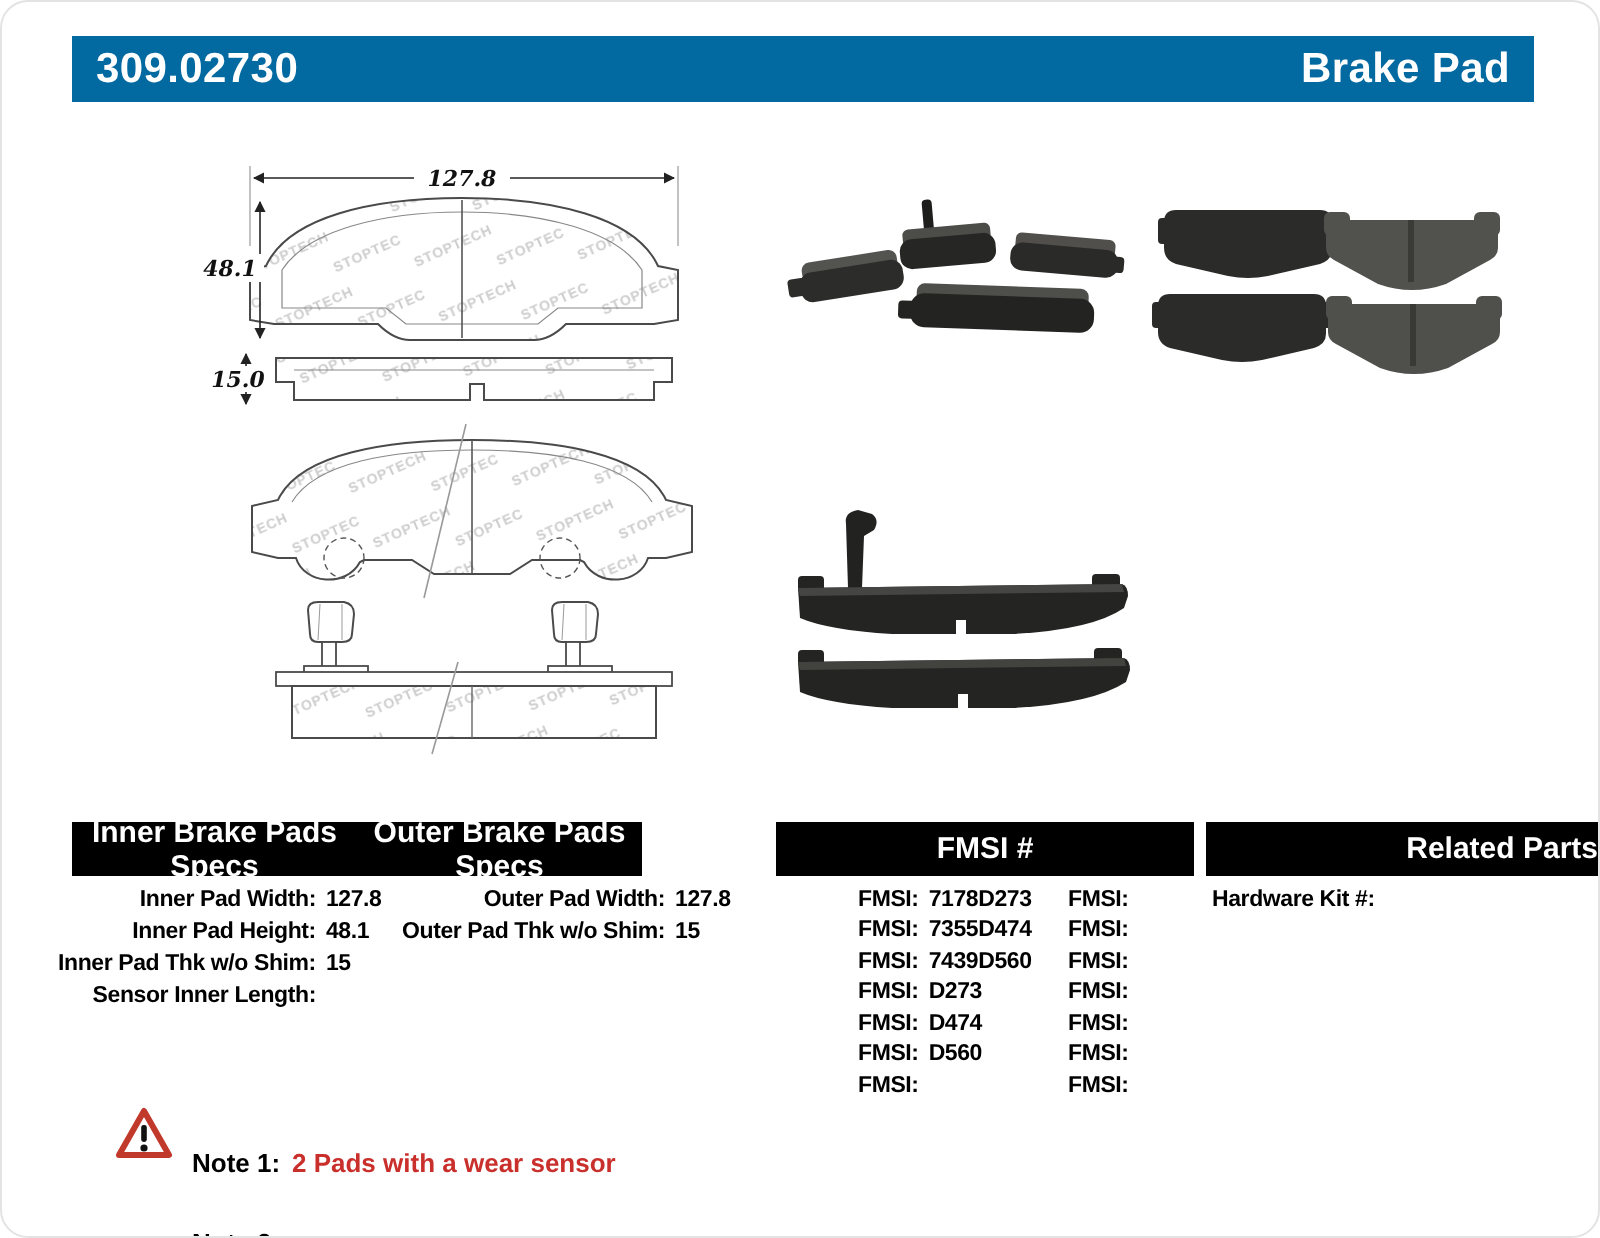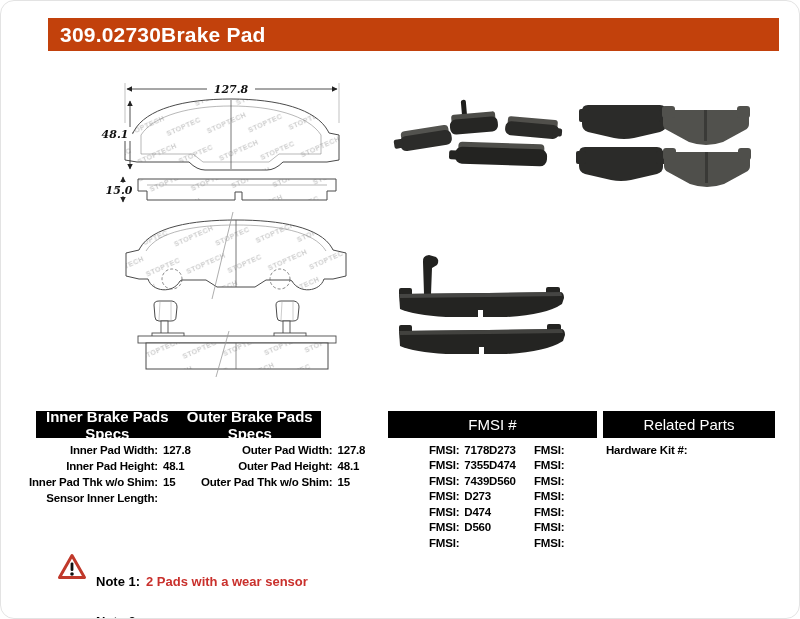--- a/index.html
+++ b/index.html
@@ -3,40 +3,40 @@
 <meta charset="utf-8">
 <style>
   html,body{margin:0;padding:0;background:#fff;}
   .page{
     position:relative; width:798px; height:617px; background:#ffffff;
     border:1px solid #e3e3e3; border-radius:14px; overflow:hidden;
     font-family:"Liberation Sans", sans-serif;
   }
   
   .header-bar{
-    position:absolute; left:47px; top:17px; width:731px; height:33px;
-    background:#c2410c; color:#fff; display:flex; align-items:center;
-    box-sizing:border-box; padding:0 12px;
+    position:absolute; left:35px; top:17px; width:731px; height:33px;
+    background:#0369a1; color:#fff; display:flex; align-items:center;
+    justify-content:space-between; box-sizing:border-box; padding:0 12px;
   }
   .header-bar span{font-size:21px; font-weight:bold; letter-spacing:.2px;}
   
   .drawings{position:absolute; left:95px; top:72px;}
   .photos{position:absolute; left:385px; top:85px;}
   .dimtext{font-family:"DejaVu Serif", serif; font-style:italic; font-weight:bold;
     font-size:11px; fill:#111;}
   .wmtext{font-family:"Liberation Sans", sans-serif; font-weight:bold;
     font-size:7px; fill:#cdcdcd; letter-spacing:.5px;}
   
   .bar{position:absolute; top:410px; height:27px; background:#000; color:#fff;
     display:flex; align-items:center; justify-content:center;}
-  .bar span{font-size:15px; font-weight:normal;}
+  .bar span{font-size:15px; font-weight:bold;}
   .bar-specs{left:35px; width:285px; justify-content:center;}
   .bar-specs .half{flex:1; text-align:center; font-size:15px; font-weight:bold;}
   .bar-fmsi{left:387px; width:209px;}
-  .bar-related{left:602px; width:172px;}
+  .bar-related{left:602px; width:196px;justify-content:flex-end;}
   
   .spec-table{position:absolute; top:441px; display:table; border-collapse:collapse;
     font-size:11.5px; font-weight:bold; letter-spacing:-.2px; color:#000;}
   .spec-table .row{display:table-row;}
   .spec-table .lbl{display:table-cell; text-align:right; height:16px;
     vertical-align:middle; white-space:nowrap;margin-top:38px;}
   .spec-table .val{display:table-cell; text-align:left; padding-left:5px;
     vertical-align:middle; white-space:nowrap;}
   .inner-specs{left:28px;}
   .outer-specs{left:200px;}
@@ -230,24 +230,20 @@
       <div class="val"></div>
     </div>
   </div>
 
   <div class="spec-table outer-specs">
     <div class="row">
       <div class="lbl">Outer Pad Width:</div>
       <div class="val">127.8</div>
     </div>
     <div class="row">
-      <div class="lbl">Outer Pad Height:</div>
-      <div class="val">48.1</div>
-    </div>
-    <div class="row">
       <div class="lbl">Outer Pad Thk w/o Shim:</div>
       <div class="val">15</div>
     </div>
   </div>
 
   <div class="spec-table fmsi-left">
     <div class="row">
       <div class="lbl">FMSI:</div>
       <div class="val">7178D273</div>
     </div>

